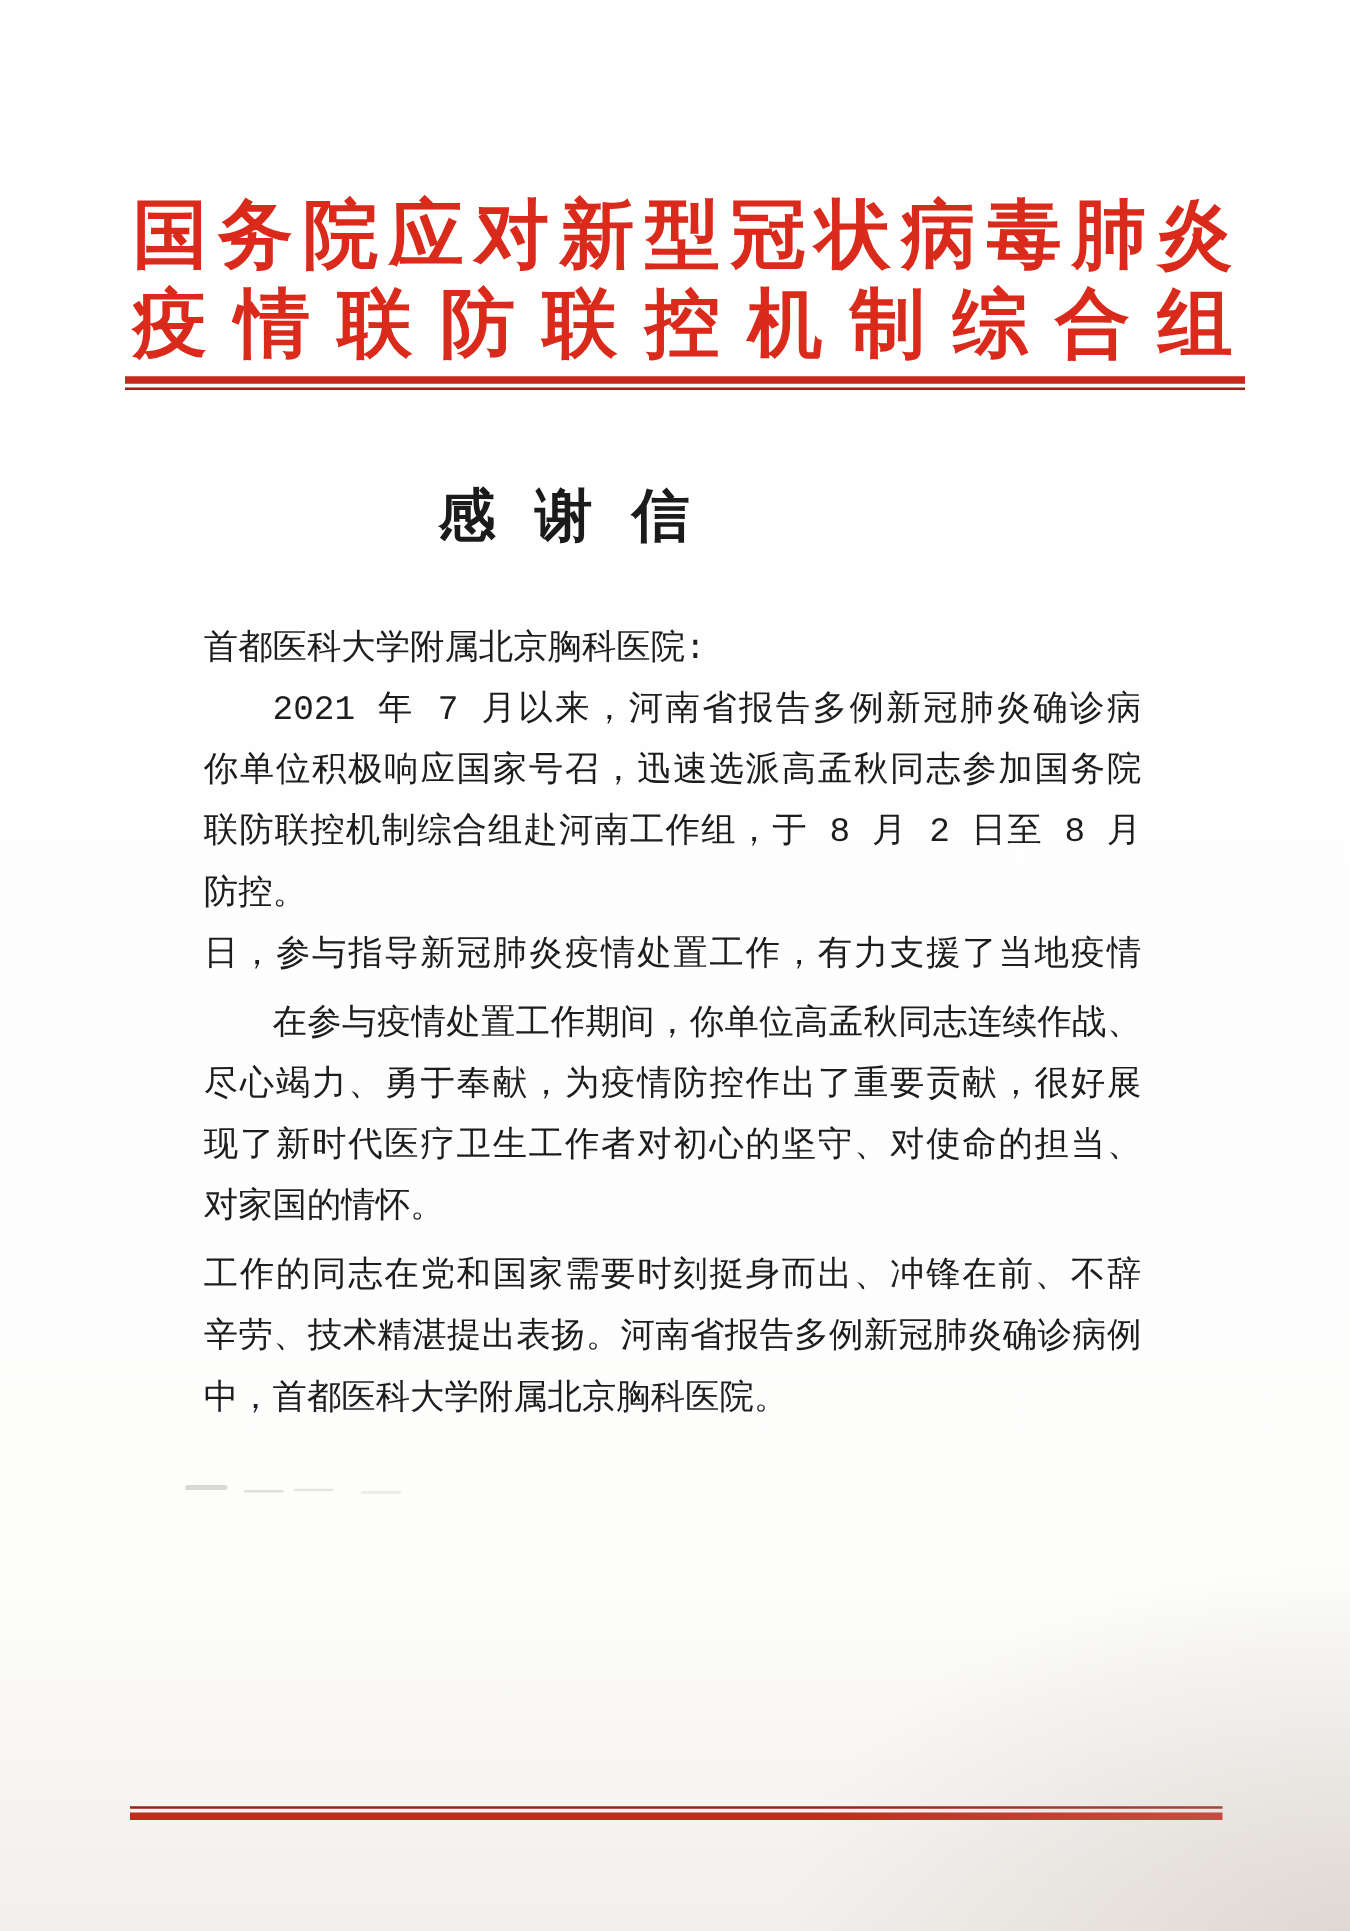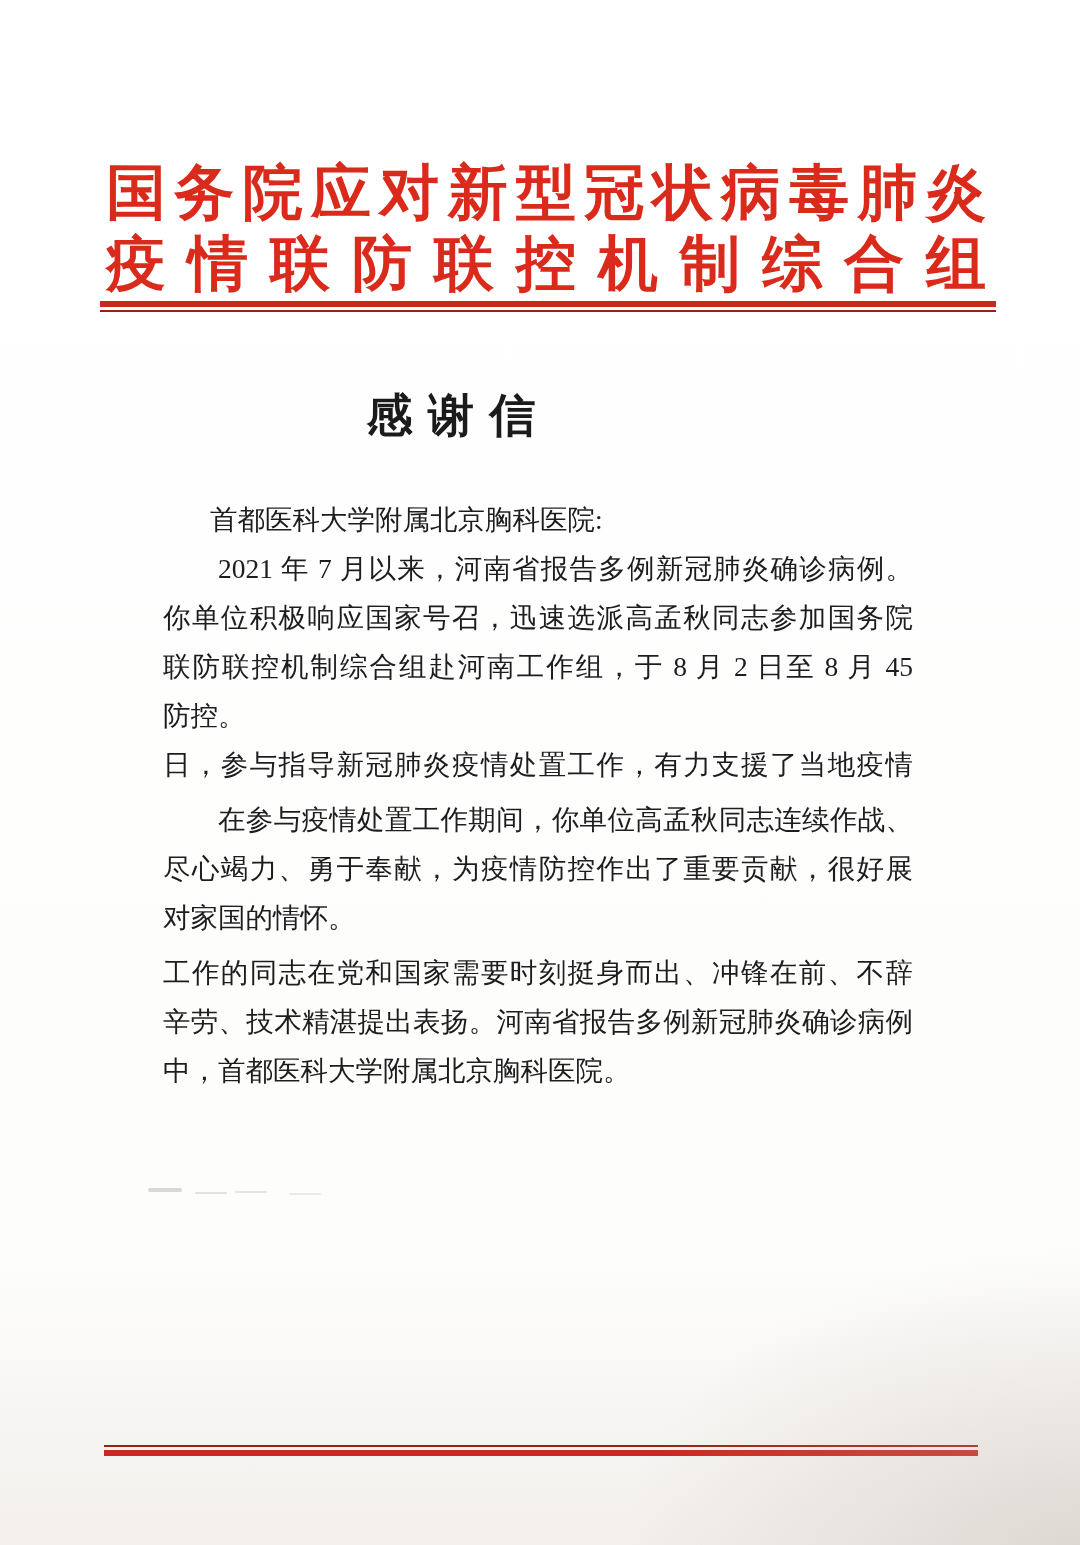--- a/index.html
+++ b/index.html
@@ -7,21 +7,21 @@
     padding: 0;
     background: #e8e8e8;
   }
   .page {
     position: relative;
     width: 1080px;
     height: 1545px;
     margin: 0 auto;
     overflow: hidden;
     background: linear-gradient(180deg, #ffffff 0%, #fdfdfc 82%, #f2efec 100%);
-    font-family: Liberation Serif, serif;
+    font-family: Liberation Mono, monospace;
   }
   
   .page::after {
     content: "";
     position: absolute;
     right: 0;
     bottom: 0;
     width: 460px;
     height: 300px;
     background: radial-gradient(ellipse at 100% 100%, rgba(193,182,172,0.40) 0%, rgba(193,182,172,0.0) 70%);
@@ -75,21 +75,20 @@
     top: 495px;
     left: 163px;
     width: 750px;
     font-size: 27.5px;
     color: var(--body-text, #1e1c1c);
   }
   .salutation {
     height: 49px;
     line-height: 49px;
     white-space: nowrap;
-    margin-left: 47px;
   }
   .para { margin-top: 6px; }
   .para:first-child { margin-top: 0; }
   .bline {
     height: 49px;
     line-height: 49px;
     text-align: justify;
     text-align-last: justify;
     overflow: hidden;
   }
@@ -134,20 +133,21 @@
         <div class="para">
           <div class="bline first">2021 年 7 月以来，河南省报告多例新冠肺炎确诊病例。</div>
           <div class="bline">你单位积极响应国家号召，迅速选派高孟秋同志参加国务院</div>
           <div class="bline">联防联控机制综合组赴河南工作组，于 8 月 2 日至 8 月 45</div>
           <div class="bline last">防控。</div>
           <div class="bline">日，参与指导新冠肺炎疫情处置工作，有力支援了当地疫情</div>
         </div>
         <div class="para">
           <div class="bline first">在参与疫情处置工作期间，你单位高孟秋同志连续作战、</div>
           <div class="bline">尽心竭力、勇于奉献，为疫情防控作出了重要贡献，很好展</div>
+          <div class="bline">现了新时代医疗卫生工作者对初心的坚守、对使命的担当、</div>
           <div class="bline last">对家国的情怀。</div>
         </div>
         <div class="para">
           <div class="bline">工作的同志在党和国家需要时刻挺身而出、冲锋在前、不辞</div>
           <div class="bline">辛劳、技术精湛提出表扬。河南省报告多例新冠肺炎确诊病例</div>
           <div class="bline last">中，首都医科大学附属北京胸科医院。</div>
         </div>
       </div>
   </main>
 

